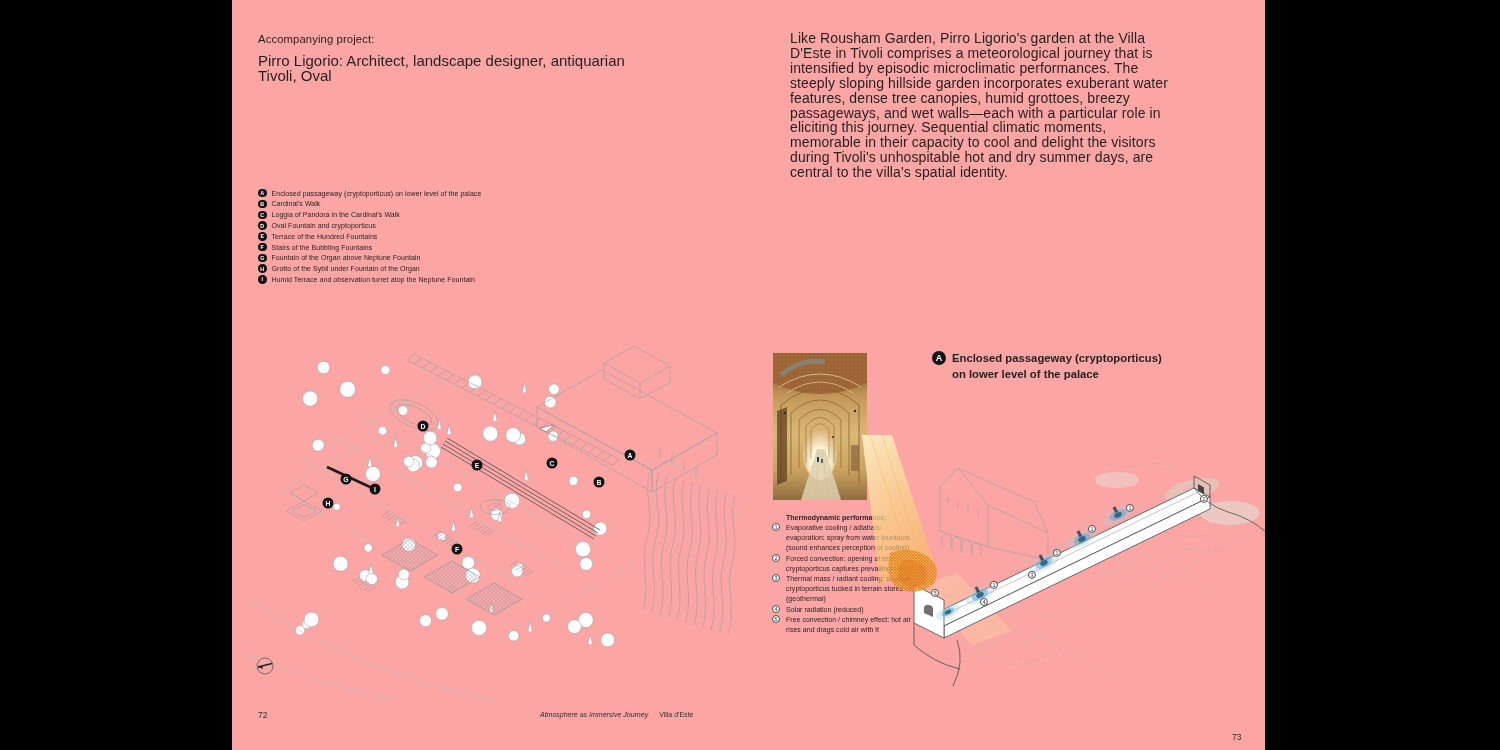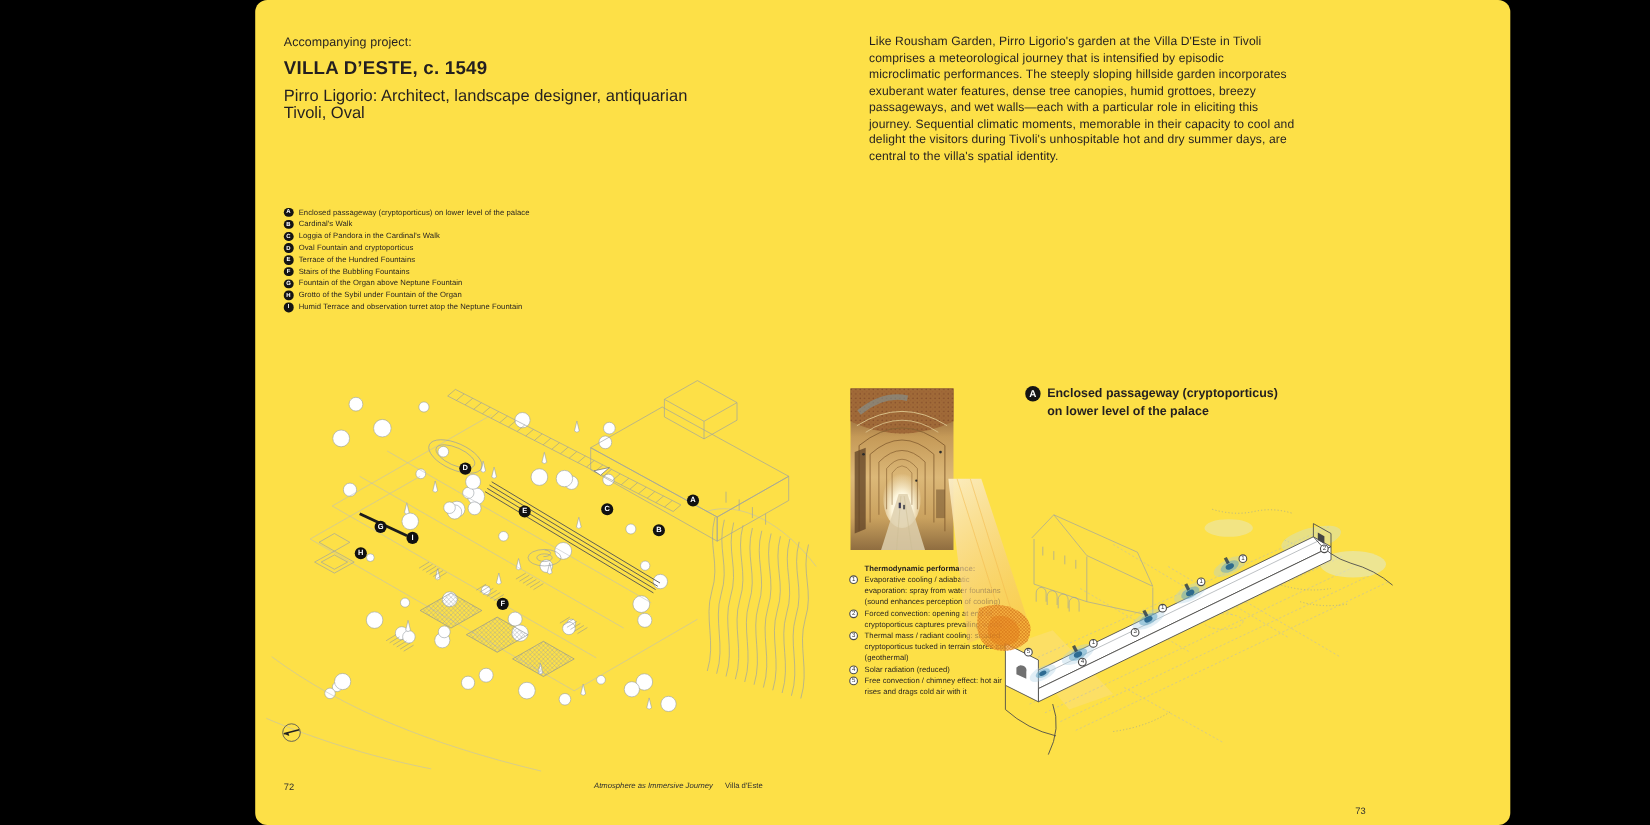--- a/index.html
+++ b/index.html
@@ -1,33 +1,33 @@
 <!DOCTYPE html>
 <html><head>
 <meta charset="utf-8">
 <style>
   html,body{margin:0;padding:0;background:#000;}
   body{width:1500px;height:750px;position:relative;font-family:"Liberation Sans",sans-serif;color:#231f20;}
-  .spread{position:absolute;left:232px;top:0;width:1141px;height:750px;background:#fde047;overflow:hidden;border-radius:11px;}
+  .spread{position:absolute;left:232px;top:0;width:1033px;height:750px;background:#fca5a5;overflow:hidden;}
   .abs{position:absolute;}
 
   
   .eyebrow{font-size:11.3px;letter-spacing:.1px;}
   .title{font-size:17px;font-weight:bold;letter-spacing:.2px;margin-top:7px;}
   .byline{font-size:15px;line-height:15px;margin-top:8px;}
 
   
   .legend{display:flex;flex-direction:column;gap:2.4px;}
   .legend-row{display:flex;align-items:center;gap:5px;height:8.4px;}
   .lgkey{flex:0 0 auto;width:8.5px;height:8.5px;border-radius:50%;background:#141414;color:#fff;
          font-size:5.4px;font-weight:bold;display:flex;align-items:center;justify-content:center;}
   .lgtext{font-size:7px;letter-spacing:.05px;white-space:nowrap;}
 
   
-  .intro{font-size:11px;line-height:14.9px;letter-spacing:.1px;}
+  .intro{font-size:14px;line-height:14.9px;letter-spacing:.1px;}
 
   
   .sec-key{width:14px;height:14px;border-radius:50%;background:#141414;color:#fff;font-size:9px;
            font-weight:bold;display:flex;align-items:center;justify-content:center;}
   .sec-title{font-size:11.3px;font-weight:bold;line-height:15.5px;width:215px;}
 
   
   .thermo{width:148px;}
   .thermo-head{font-size:7px;font-weight:bold;margin-left:14px;margin-bottom:2px;}
   .thermo-item{display:grid;grid-template-columns:13px 1fr;column-gap:1px;margin-bottom:.5px;}
@@ -57,21 +57,20 @@
   .edge{fill:none;stroke:#4a4a4a;stroke-width:.8;}
   .cor{fill:#fff;stroke:#4a4a4a;stroke-width:.8;}
 </style>
 </head>
 <body>
 
 <div class="spread">
 
   <div class="abs" style="left:26px;top:33px;">
     <div class="eyebrow">Accompanying project:</div>
-    <div class="title">VILLA D’ESTE, c. 1549</div>
     <div class="byline">
       <div>Pirro Ligorio: Architect, landscape designer, antiquarian</div>
       <div>Tivoli, Oval</div>
     </div>
   </div>
 
   <div class="abs legend" style="left:26px;top:189px;">
     <div class="legend-row">
         <span class="lgkey">A</span>
         <span class="lgtext">Enclosed passageway (cryptoporticus) on lower level of the palace</span>

